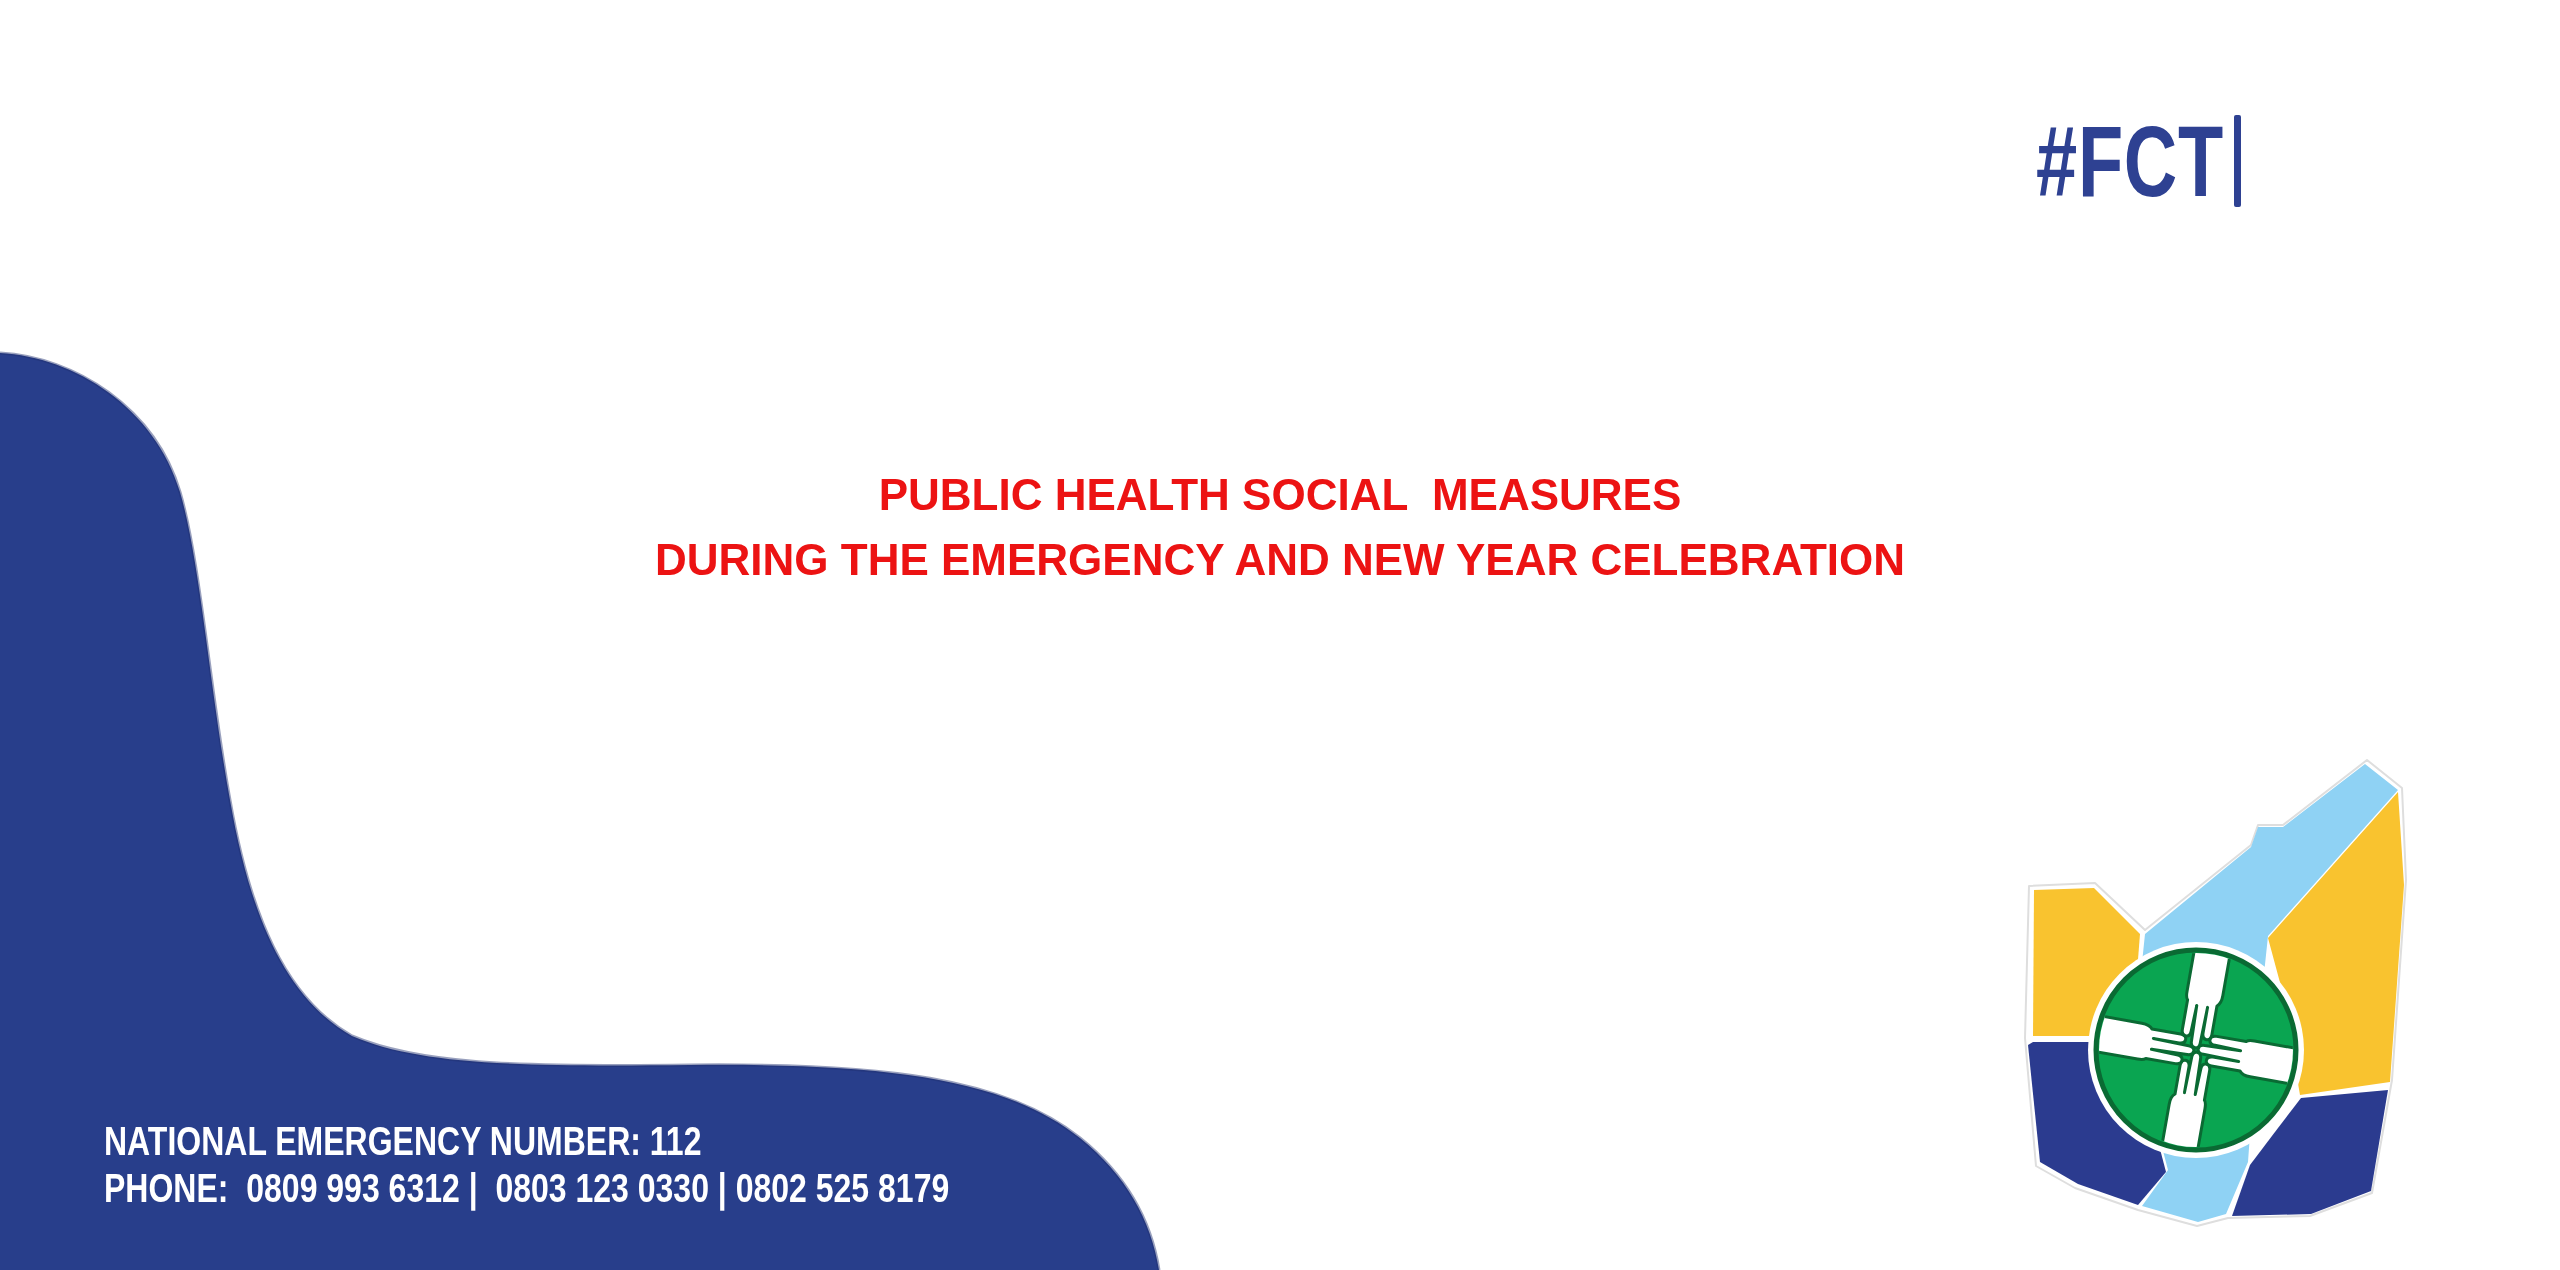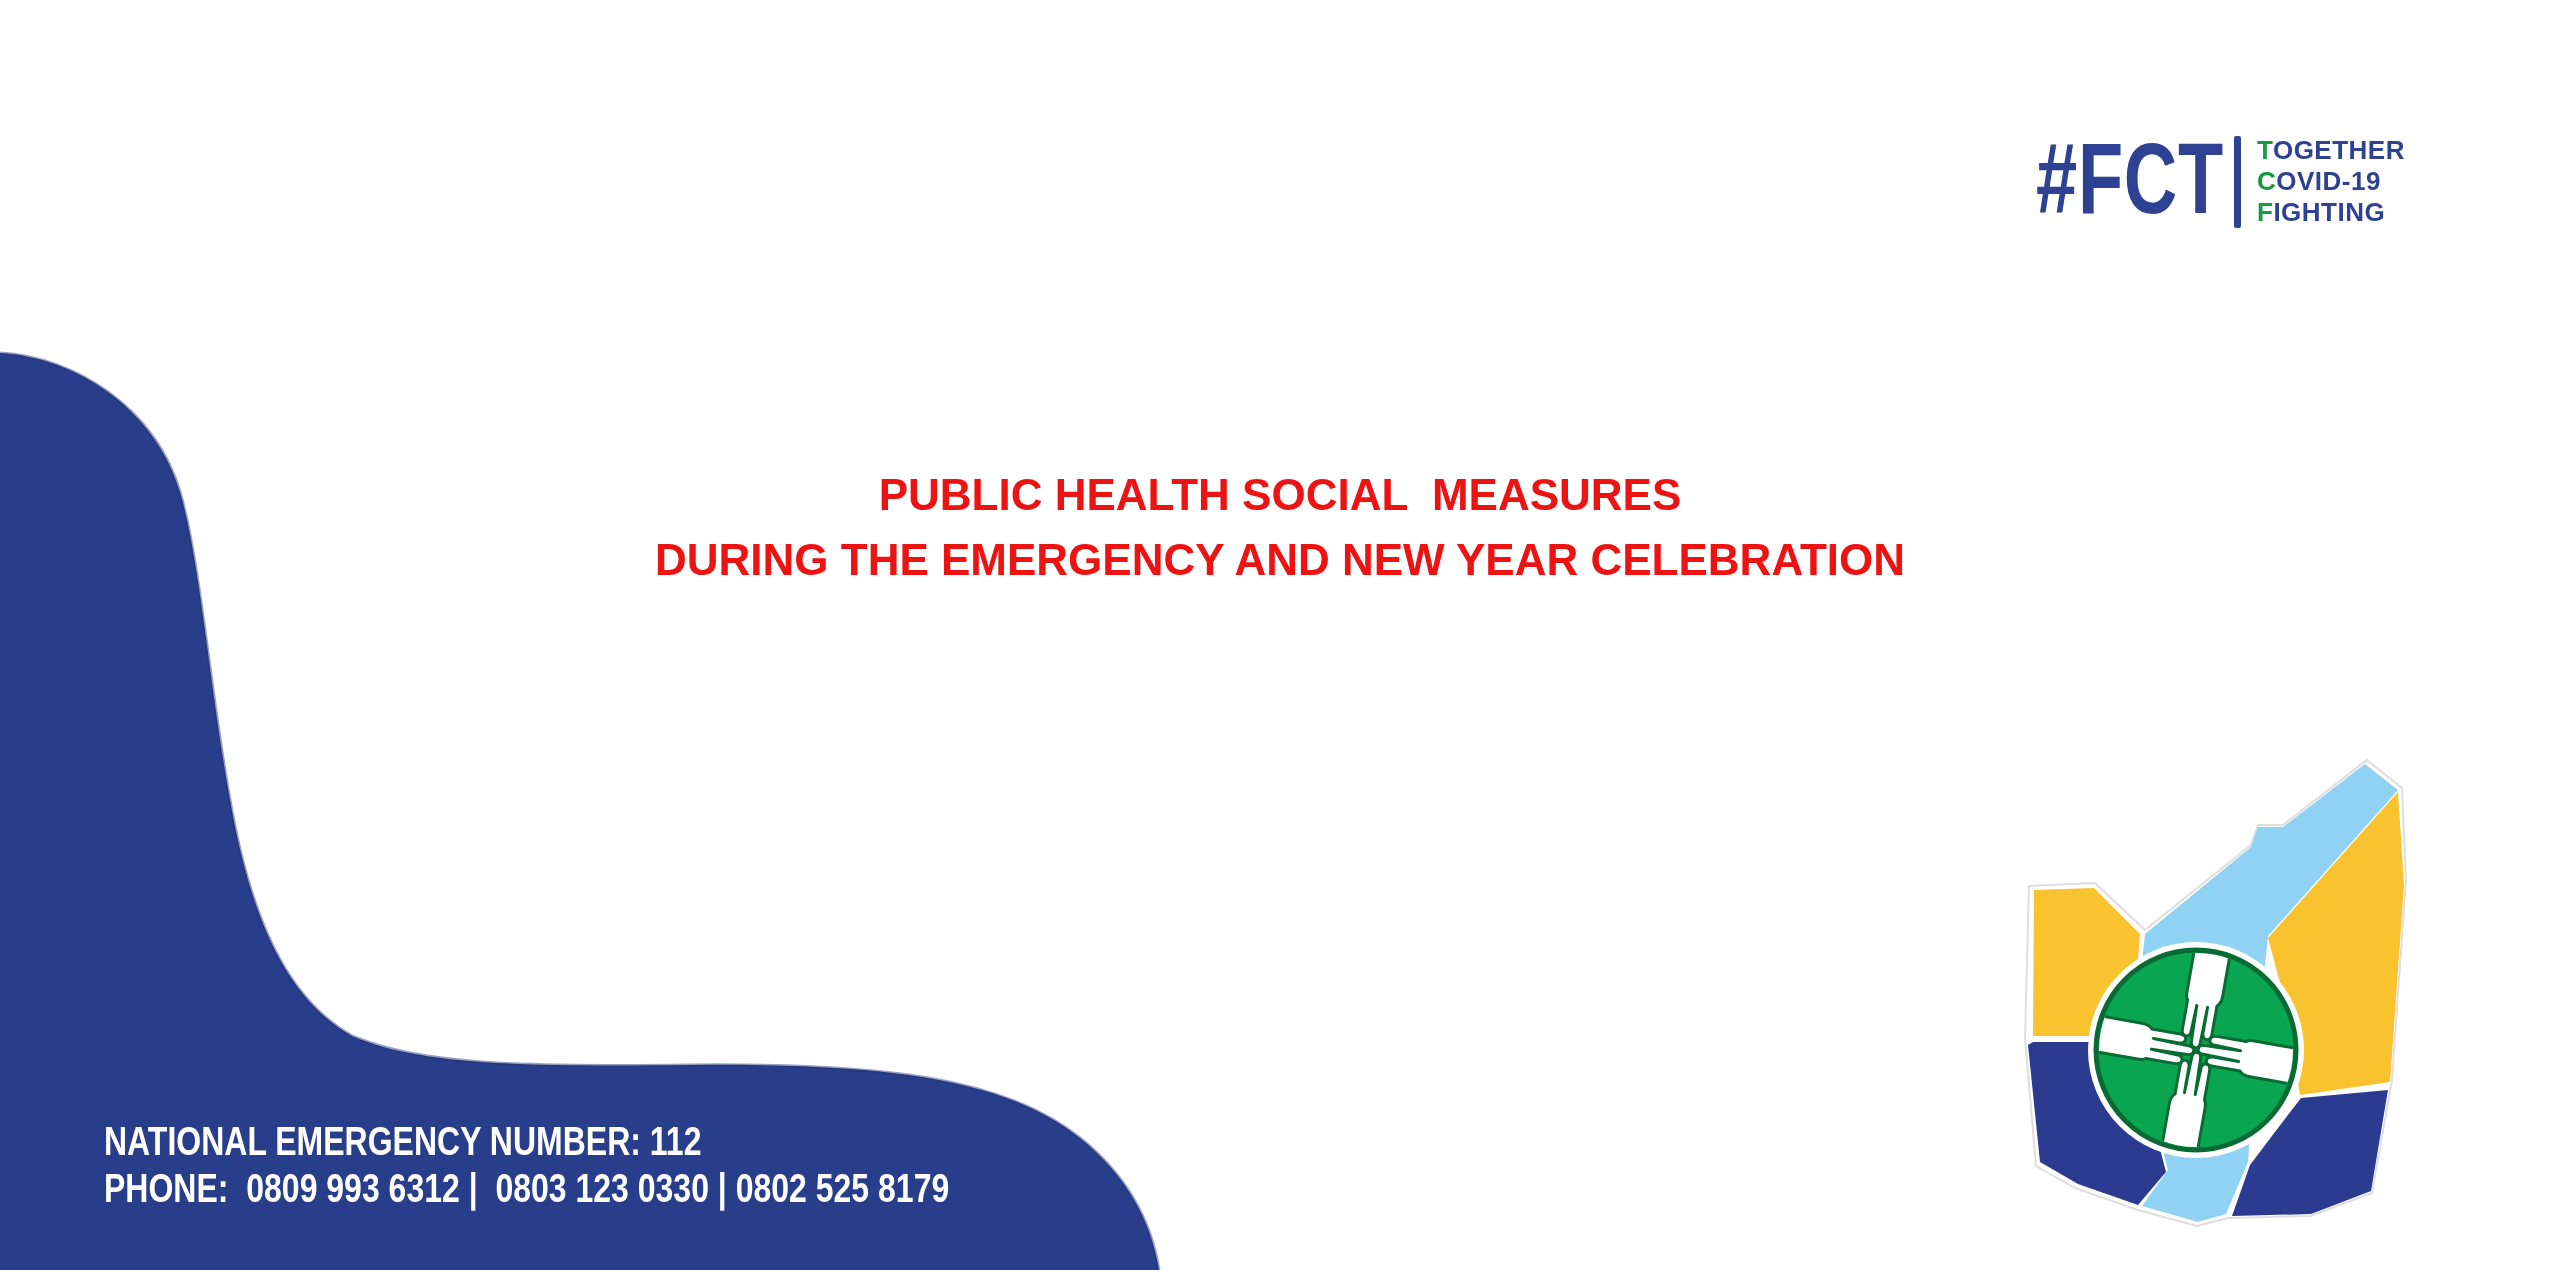--- a/index.html
+++ b/index.html
@@ -7,22 +7,22 @@
     position:relative;width:2560px;height:1270px;overflow:hidden;background:#ffffff;
     font-family:"Liberation Sans", sans-serif;
   }
   
   .hashtags{
     position:absolute;left:94px;top:92px;z-index:5;
     color:#2E4192;font-weight:bold;font-size:68px;line-height:72px;letter-spacing:0.5px;
   }
   
   .fct-badge{
-    position:absolute;left:2036px;top:118px;z-index:5;height:110px;
-    display:flex;align-items:flex-end;
+    position:absolute;left:2036px;top:106px;z-index:5;height:110px;
+    display:flex;align-items:center;
   }
   .fct-tag{
     color:#2E4192;font-weight:bold;font-size:100px;line-height:100px;
     transform:scaleX(0.74);transform-origin:left center;letter-spacing:1px;
   }
   .fct-divider{
     width:7px;height:92px;background:#2E4192;margin-left:-56px;margin-right:16px;border-radius:2px;
   }
   .fct-motto{display:flex;flex-direction:column;justify-content:center;}
   .motto-line{
@@ -49,25 +49,20 @@
 <body>
 
 <div class="canvas">
 
   <div class="hashtags">
   </div>
 
   <div class="fct-badge">
     <div class="fct-tag">#FCT</div>
     <div class="fct-divider"></div>
-    <div class="fct-motto">
-      <div class="motto-line"><span class="motto-first">T</span><span>OGETHER</span></div>
-      <div class="motto-line"><span class="motto-first">C</span><span>OVID-19</span></div>
-      <div class="motto-line"><span class="motto-first">F</span><span>IGHTING</span></div>
-    </div>
   </div>
 
   <div class="heading">
     <div>PUBLIC HEALTH SOCIAL  MEASURES</div>
     <div>DURING THE EMERGENCY AND NEW YEAR CELEBRATION</div>
   </div>
 
   <svg class="curve-svg" width="2560" height="1270" viewBox="0 0 2560 1270" aria-hidden="true">
     <path d="M 0,353
              C 75,357 155,408 180,492

